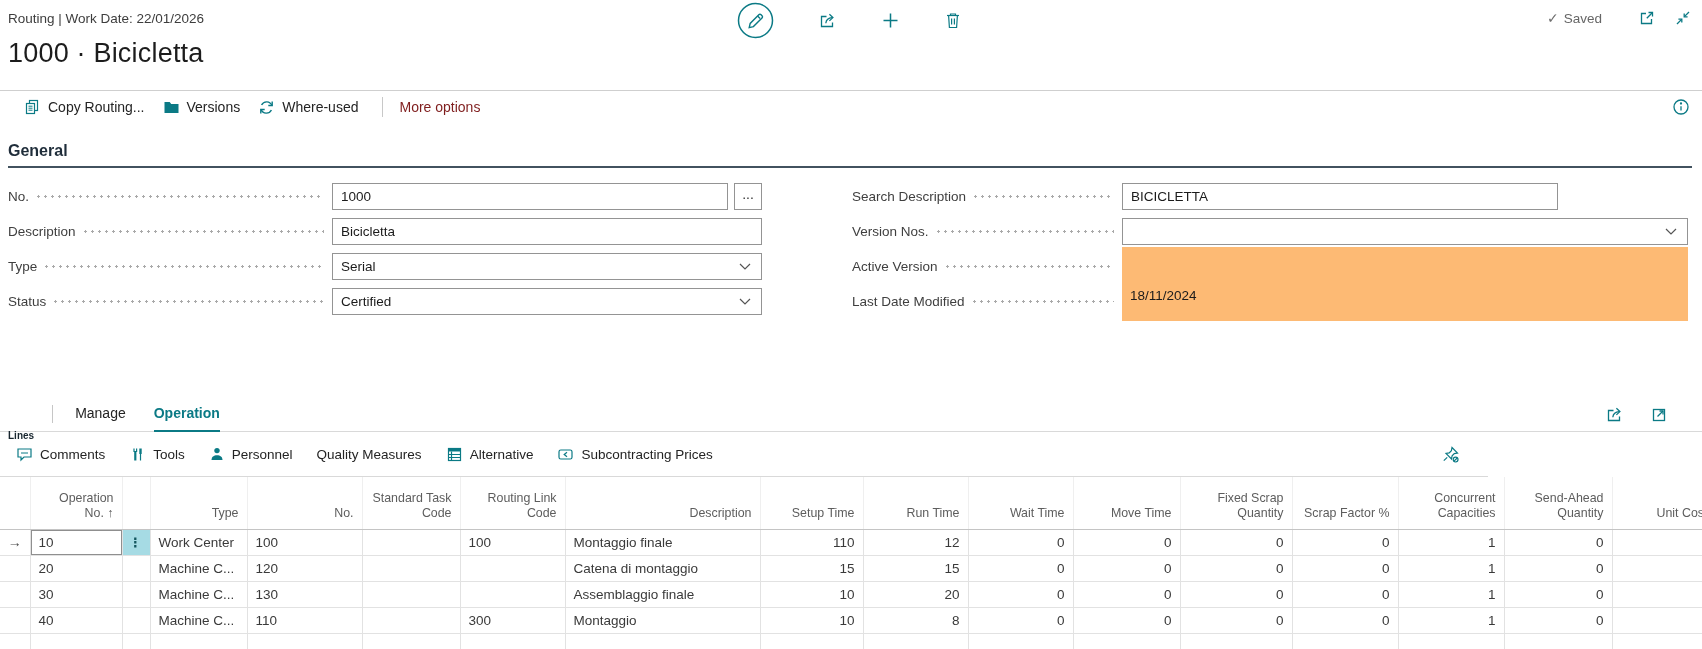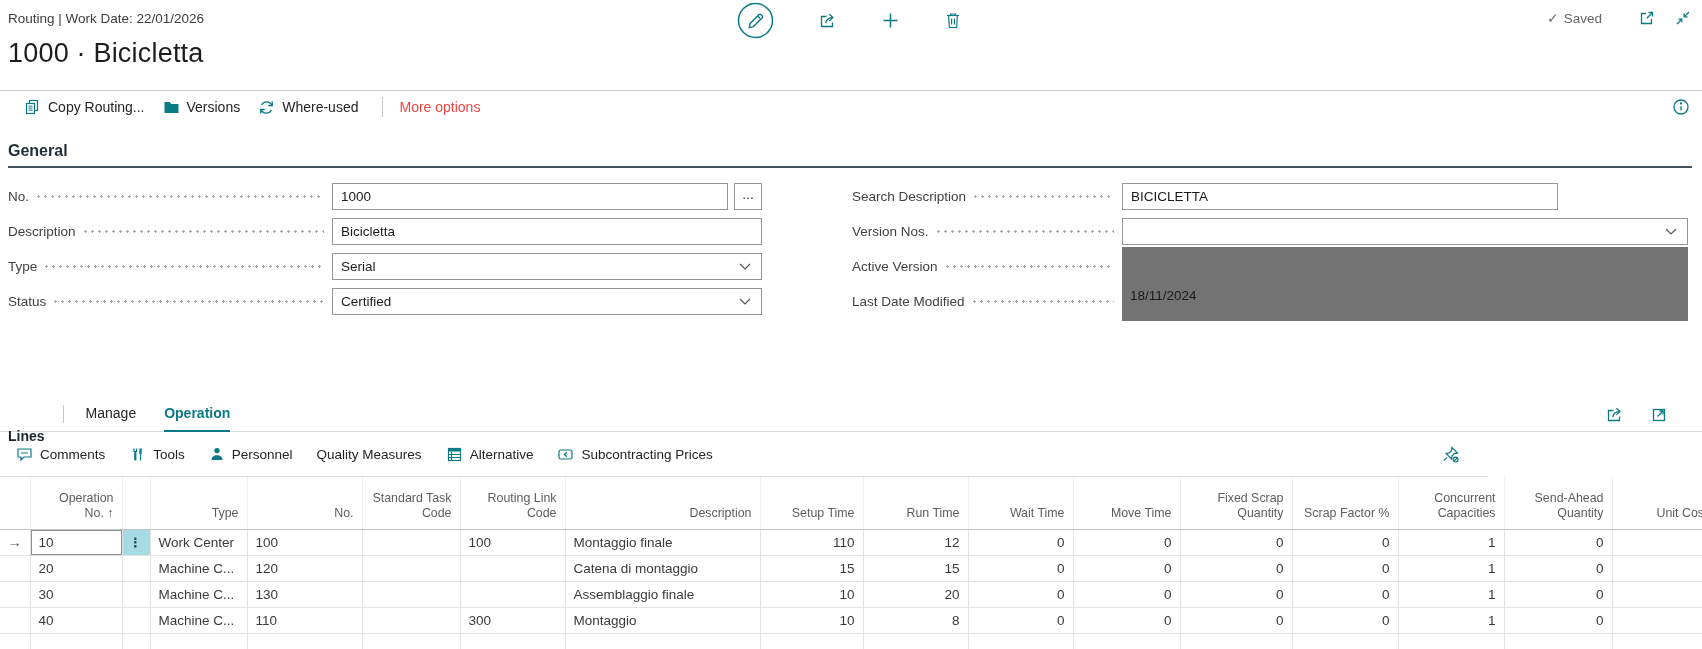--- a/index.html
+++ b/index.html
@@ -22,21 +22,21 @@
   
   .title{position:absolute;left:8px;top:38px;margin:0;font-size:27px;font-weight:400;color:#1c1c1c;letter-spacing:.2px;}
 
   
   .ribbon{position:absolute;left:0;top:90px;width:1702px;height:33px;border-top:1px solid #cfcfcf;
           display:flex;align-items:center;padding-left:24px;box-sizing:border-box;}
   #ribbon-items{display:flex;align-items:center;}
   .ribbon-item{display:flex;align-items:center;gap:7px;margin-right:18px;font-size:14px;color:#242424;}
   .ribbon-item .ic{color:var(--accent);}
   .rdiv{width:1px;height:20px;background:#c8c8c8;margin:0 16px 0 6px;}
-  .more{font-size:14px;color:#ef4444;}
+  .more{font-size:14px;color:#7f1d1d;}
   .info-btn{position:absolute;right:12px;top:7px;color:var(--accent);}
 
   
   .general{position:absolute;left:0;top:138px;width:1702px;height:200px;}
   .sec-title{position:absolute;left:8px;top:4px;font-size:16px;font-weight:700;color:#1f2d3a;}
   .sec-rule{position:absolute;left:8px;right:10px;top:28px;height:2px;background:#42525f;}
   .col-left{position:absolute;left:8px;top:45px;width:754px;}
   .col-right{position:absolute;left:852px;top:45px;width:836px;}
   .frow{display:flex;align-items:center;height:27px;margin-bottom:8px;}
   .flabel{font-size:13.5px;color:#3f3f3f;white-space:nowrap;}
@@ -44,26 +44,26 @@
            background-size:7px 27px;background-repeat:repeat-x;background-position:0 50%;}
   .fctl{flex:none;width:430px;display:flex;align-items:center;}
   .col-right .fctl{width:566px;}
   .col-right .fctl.short{width:436px;margin-right:130px;}
   .finput{flex:1;height:27px;box-sizing:border-box;border:1px solid #949494;padding:0 8px;font-size:13.5px;
           color:#1b1b1b;background:#fff;font-family:inherit;outline:none;min-width:0;}
   .assist-btn{flex:none;width:28px;height:27px;box-sizing:border-box;border:1px solid #949494;background:#fff;
           margin-left:6px;font-size:14px;line-height:1;color:#333;padding:0 0 6px 0;font-family:inherit;}
   .select{flex:1;display:flex;align-items:center;justify-content:space-between;border:1px solid #949494;
           height:27px;box-sizing:border-box;padding:0 10px 0 8px;font-size:13.5px;color:#1b1b1b;background:#fff;}
-  .disabledf{flex:1;background:#737373;height:39px;line-height:27px;padding:0 8px;font-size:13.5px;color:#1b1b1b;}
+  .disabledf{flex:1;background:#fdba74;height:39px;line-height:27px;padding:0 8px;font-size:13.5px;color:#1b1b1b;}
 
   
   .lines-head{position:absolute;left:0;top:396px;width:1702px;height:36px;border-bottom:1px solid #d9d9d9;
               box-sizing:border-box;display:flex;align-items:center;padding-left:8px;}
-  .lines-title{font-size:14px;font-weight:700;color:#18262f;margin-top:44px;}
+  .lines-title{font-size:10px;font-weight:700;color:#18262f;margin-top:44px;}
   .vdiv{width:1px;height:18px;background:#c6c6c6;margin:0 22px 0 18px;}
   .tab{font-size:14px;color:#242424;margin-right:28px;height:35px;line-height:33px;box-sizing:border-box;}
   .tab.active{color:var(--accent);font-weight:700;border-bottom:2.5px solid var(--accent);}
   .lines-head-icons{position:absolute;right:34px;top:9px;display:flex;gap:26px;color:var(--accent);}
 
   
   .lines-toolbar{position:absolute;left:0;top:432px;width:1488px;height:45px;border-bottom:1px solid #d9d9d9;
                  box-sizing:border-box;display:flex;align-items:center;padding-left:16px;}
   #lines-actions{display:flex;align-items:center;gap:24px;}
   .tool-item{display:flex;align-items:center;gap:7px;font-size:13.5px;color:#242424;}

